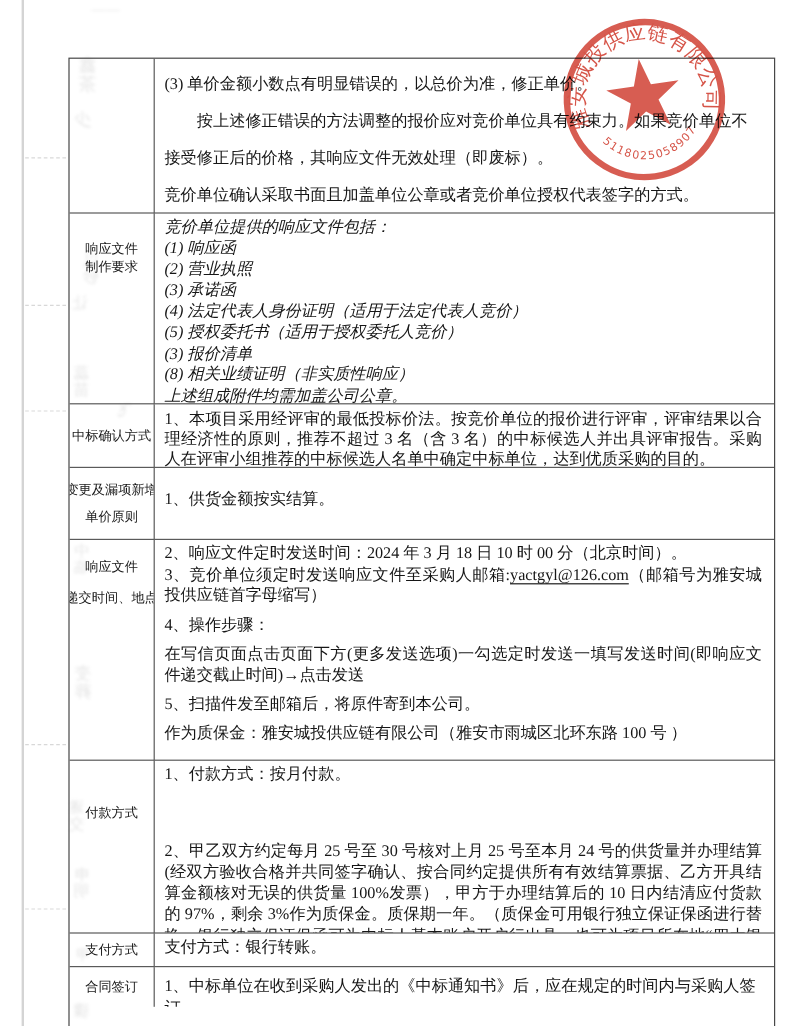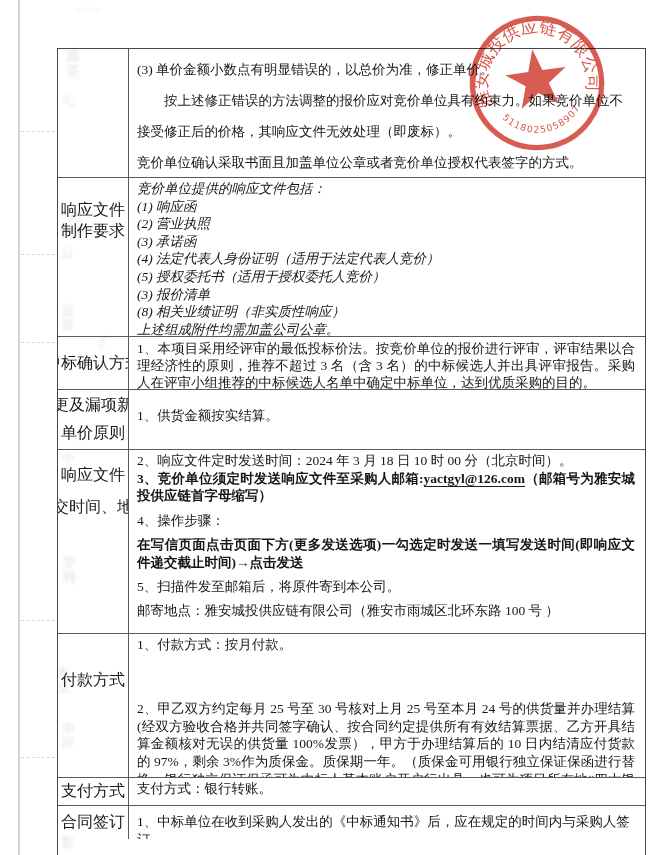--- a/index.html
+++ b/index.html
@@ -14,40 +14,40 @@
          width:16px;line-height:1.05;word-break:break-all;}
   
   .doc-table{
     position:absolute;left:57px;top:48px;width:589px;height:842px;box-sizing:border-box;
     border:1.5px solid #474747;background:transparent;
     display:grid;grid-template-columns:71px 1fr;
     grid-template-rows:129px 159px 53px 60px 184px 144px 28px 33px;
   }
   .hcell,.ccell{box-sizing:border-box;border-bottom:1px solid #5a5a5a;overflow:hidden;}
   .hcell{border-right:1px solid #5a5a5a;display:flex;flex-direction:column;align-items:center;
-         justify-content:center;text-align:center;font-size:16px;color:#191919;}
+         justify-content:center;text-align:center;font-size:11px;color:#191919;}
   .hcell:nth-last-child(2),.ccell:last-child{border-bottom:none;}
   .hline{display:block;white-space:nowrap;}
   .h2{justify-content:flex-start;padding-top:22px;}
   .h2 .hline + .hline{}
   .h4 .hline + .hline{margin-top:7px;}
   .h5{justify-content:flex-start;padding-top:15px;}
   .h5 .hline + .hline{margin-top:11px;}
   .h6{justify-content:flex-start;padding-top:36px;}
   .ccell{padding:2px 10px 0 8px;font-size:13.5px;color:#161616;}
   .c1{padding-top:5px;}
   .c1 p{margin:0;line-height:31px;}
   .c1 .indent2{text-indent:2em;}
   .c2 div{line-height:17.6px;font-style:italic;}
   .c3 p{margin:0;line-height:17px;text-align:justify;padding-top:1px;}
   .c4{padding-top:17px;}
   .c5 .blk{line-height:17.5px;}
   .c5 .gap1{margin-top:6px;}
   .c5 .gap2{margin-top:7px;}
-  .c5 .just{text-align:justify;font-weight:bold;}
+  .c5 .just{text-align:justify;}
   .c6 div{line-height:17.8px;}
   .c6 .just{text-align:justify;margin-top:46px;}
   .c7{padding-top:2px;}
   .c8{padding-top:7px;}
   .email{border-bottom:1px solid #1d1d1d;}
   
   .seal{position:absolute;left:466px;top:12px;width:142px;height:142px;
         transform:rotate(-8deg);mix-blend-mode:multiply;opacity:.86;}
 </style>
 </head>
@@ -117,21 +117,21 @@
   <div class="hcell h5">
     <span class="hline">响应文件</span>
     <span class="hline">递交时间、地点</span>
   </div>
   <div class="ccell c5">
     <div class="blk">2、响应文件定时发送时间：2024 年 3 月 18 日 10 时 00 分（北京时间）。</div>
     <div class="blk just"><span>3、竞价单位须定时发送响应文件至采购人邮箱:</span><span class="email">yactgyl@126.com</span><span>（邮箱号为雅安城投供应链首字母缩写）</span></div>
     <div class="blk gap2">4、操作步骤：</div>
     <div class="blk gap2 just">在写信页面点击页面下方(更多发送选项)一勾选定时发送一填写发送时间(即响应文件递交截止时间)→点击发送</div>
     <div class="blk gap2">5、扫描件发至邮箱后，将原件寄到本公司。</div>
-    <div class="blk gap1">邮寄地点：雅安城投供应链有限公司（雅安市雨城区北环东路 100 号 ）</div>
+    <div class="blk gap1">作为质保金：雅安城投供应链有限公司（雅安市雨城区北环东路 100 号 ）</div>
   </div>
 
   <div class="hcell h6">
     <span class="hline">付款方式</span>
   </div>
   <div class="ccell c6">
     <div>1、付款方式：按月付款。</div>
     <div class="just">2、甲乙双方约定每月 25 号至 30 号核对上月 25 号至本月 24 号的供货量并办理结算(经双方验收合格并共同签字确认、按合同约定提供所有有效结算票据、乙方开具结算金额核对无误的供货量 100%发票），甲方于办理结算后的 10 日内结清应付货款的 97%，剩余 3%作为质保金。质保期一年。（质保金可用银行独立保证保函进行替换，银行独立保证保函可为中标人基本账户开户行出具，也可为项目所在地“四大银行”（中国工商银行、中国农业银行、中国银行、中国建设银行）出具）</div>
     <div>3、出具银行保函即可不留质保金。</div>
   </div>

